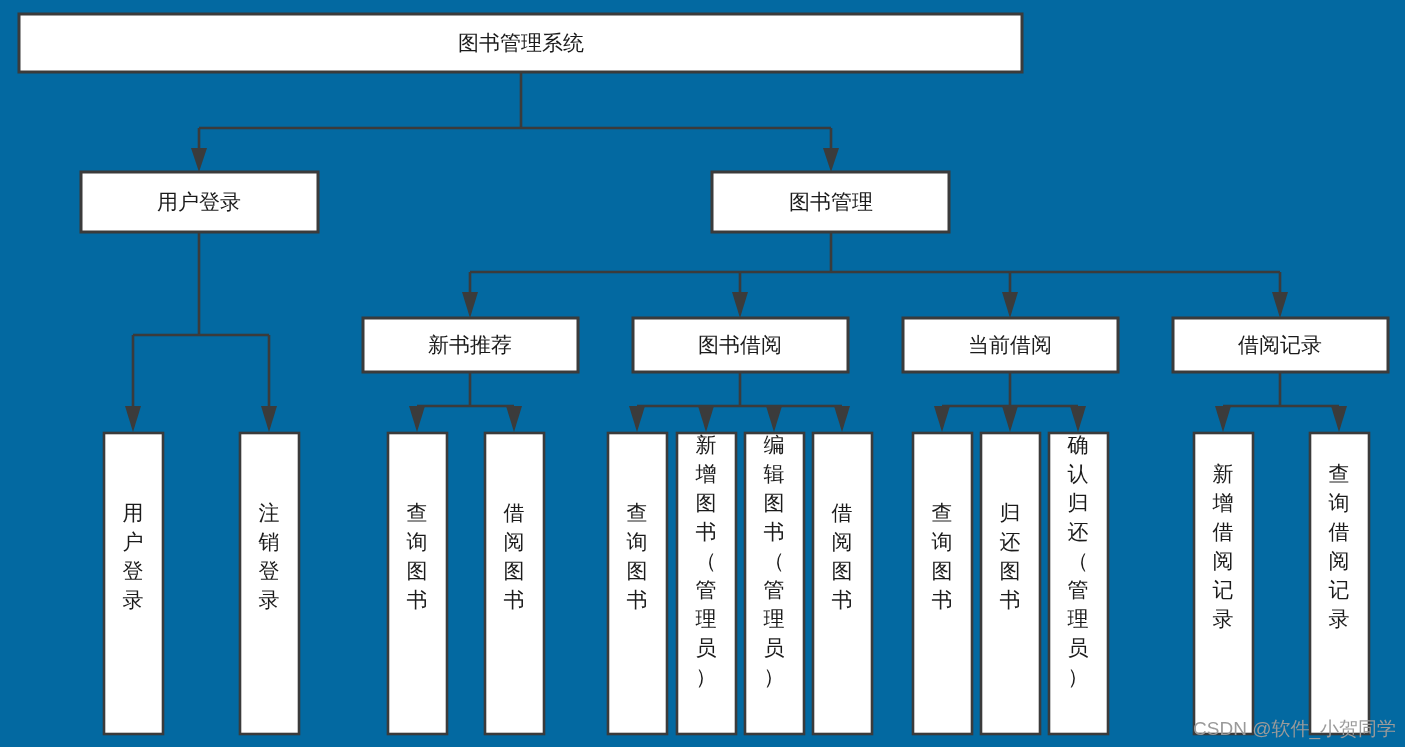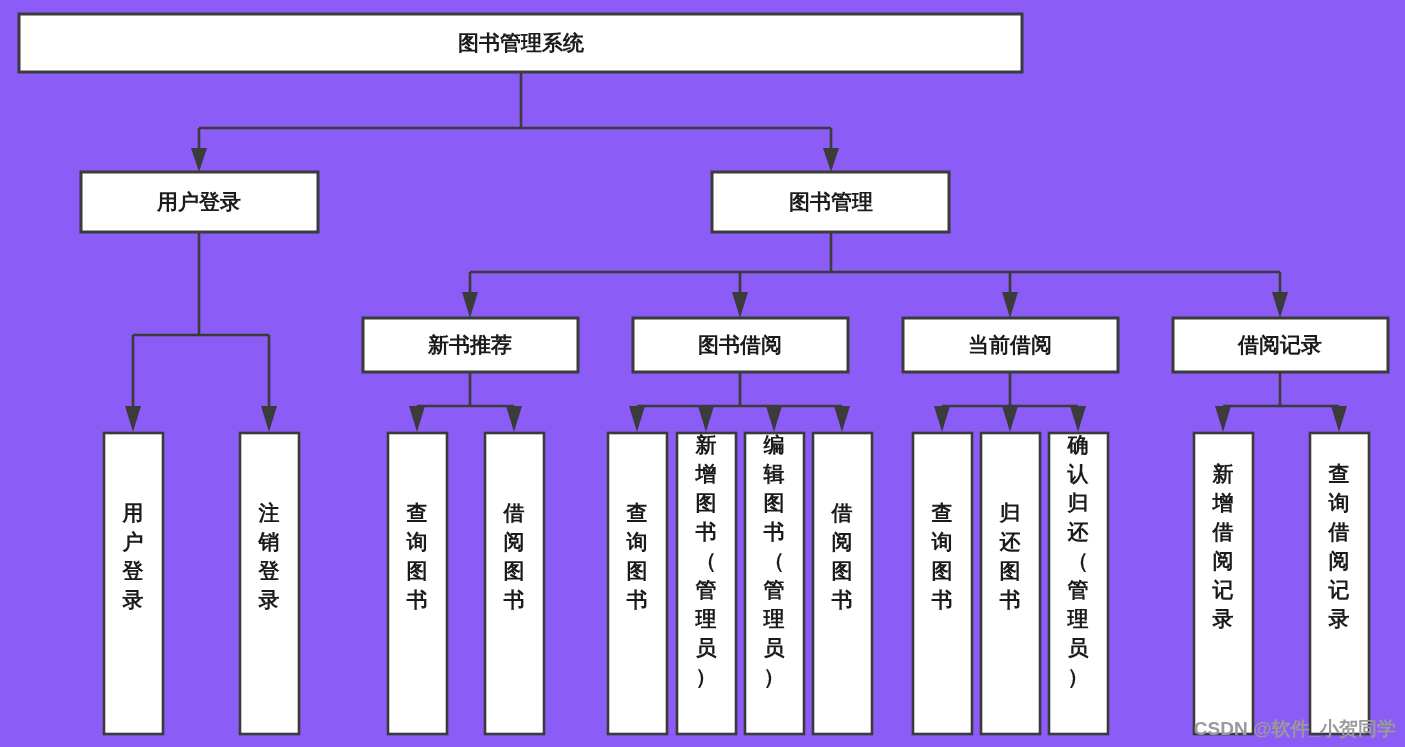--- a/index.html
+++ b/index.html
@@ -8,23 +8,22 @@
     padding: 0;
     background: #ffffff;
   }
   body {
     font-family: "Liberation Sans", "DejaVu Sans", sans-serif;
   }
   #diagram-root {
     position: relative;
     width: 1405px;
     height: 747px;
-    background: #8b5cf6;
+    background: #0369a1;
     overflow: hidden;
-    font-weight: bold;
   }
   svg.diagram-canvas {
     position: absolute;
     top: 0;
     left: 0;
     width: 1405px;
     height: 747px;
   }
   .node-box {
     fill: #ffffff;

